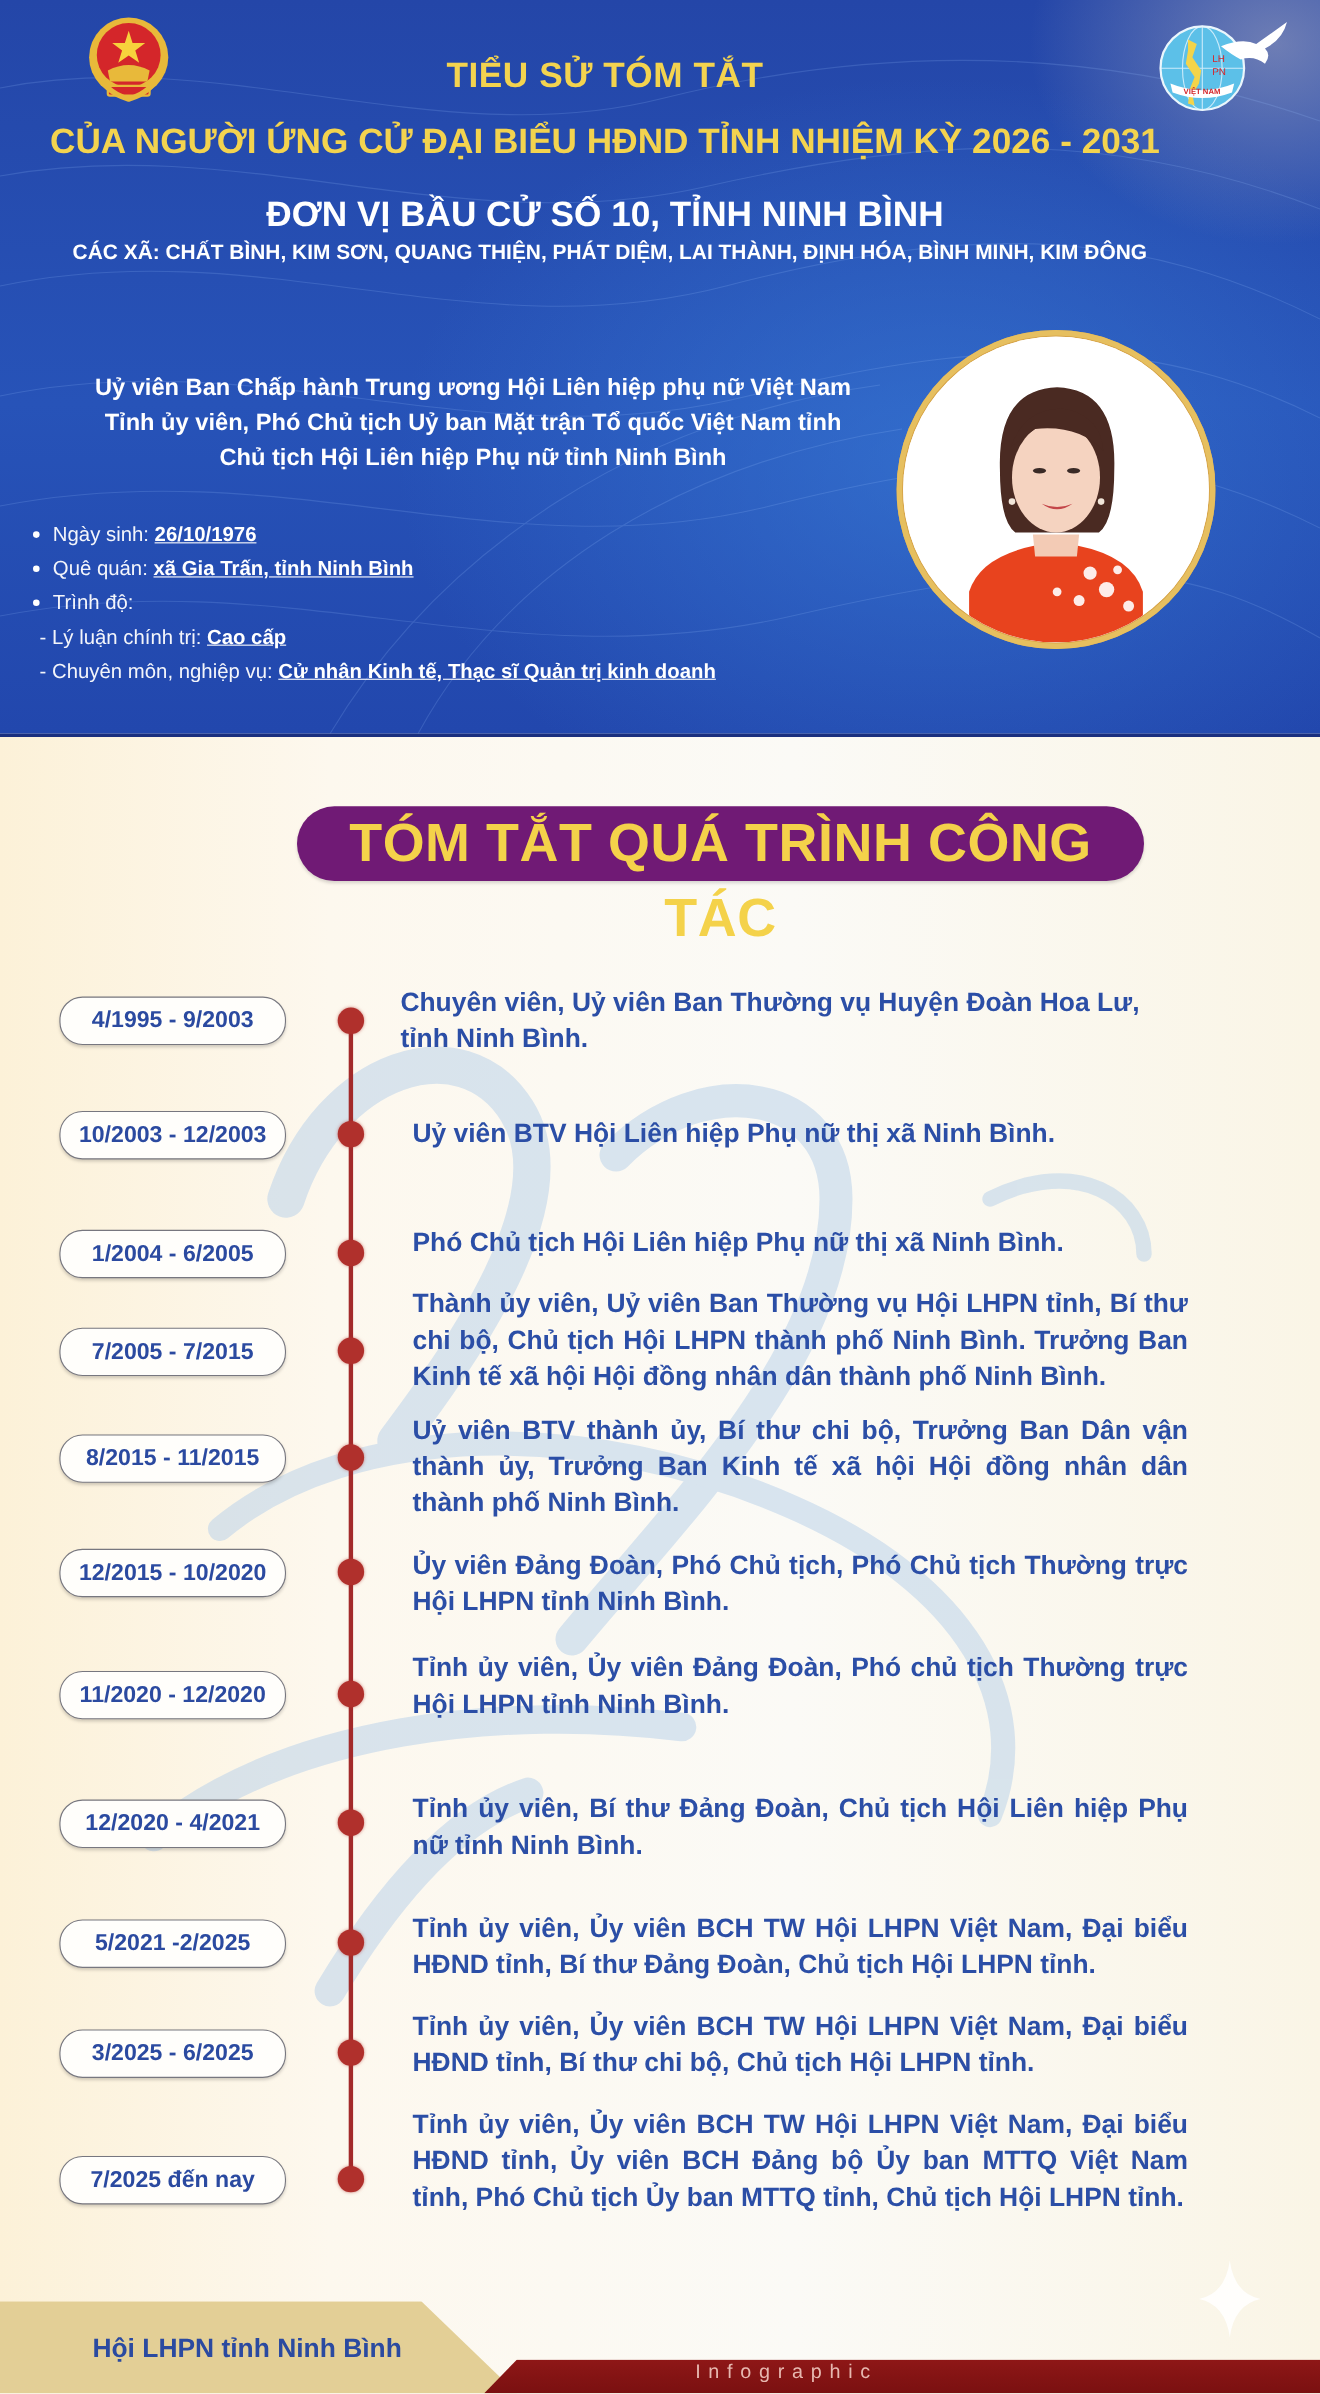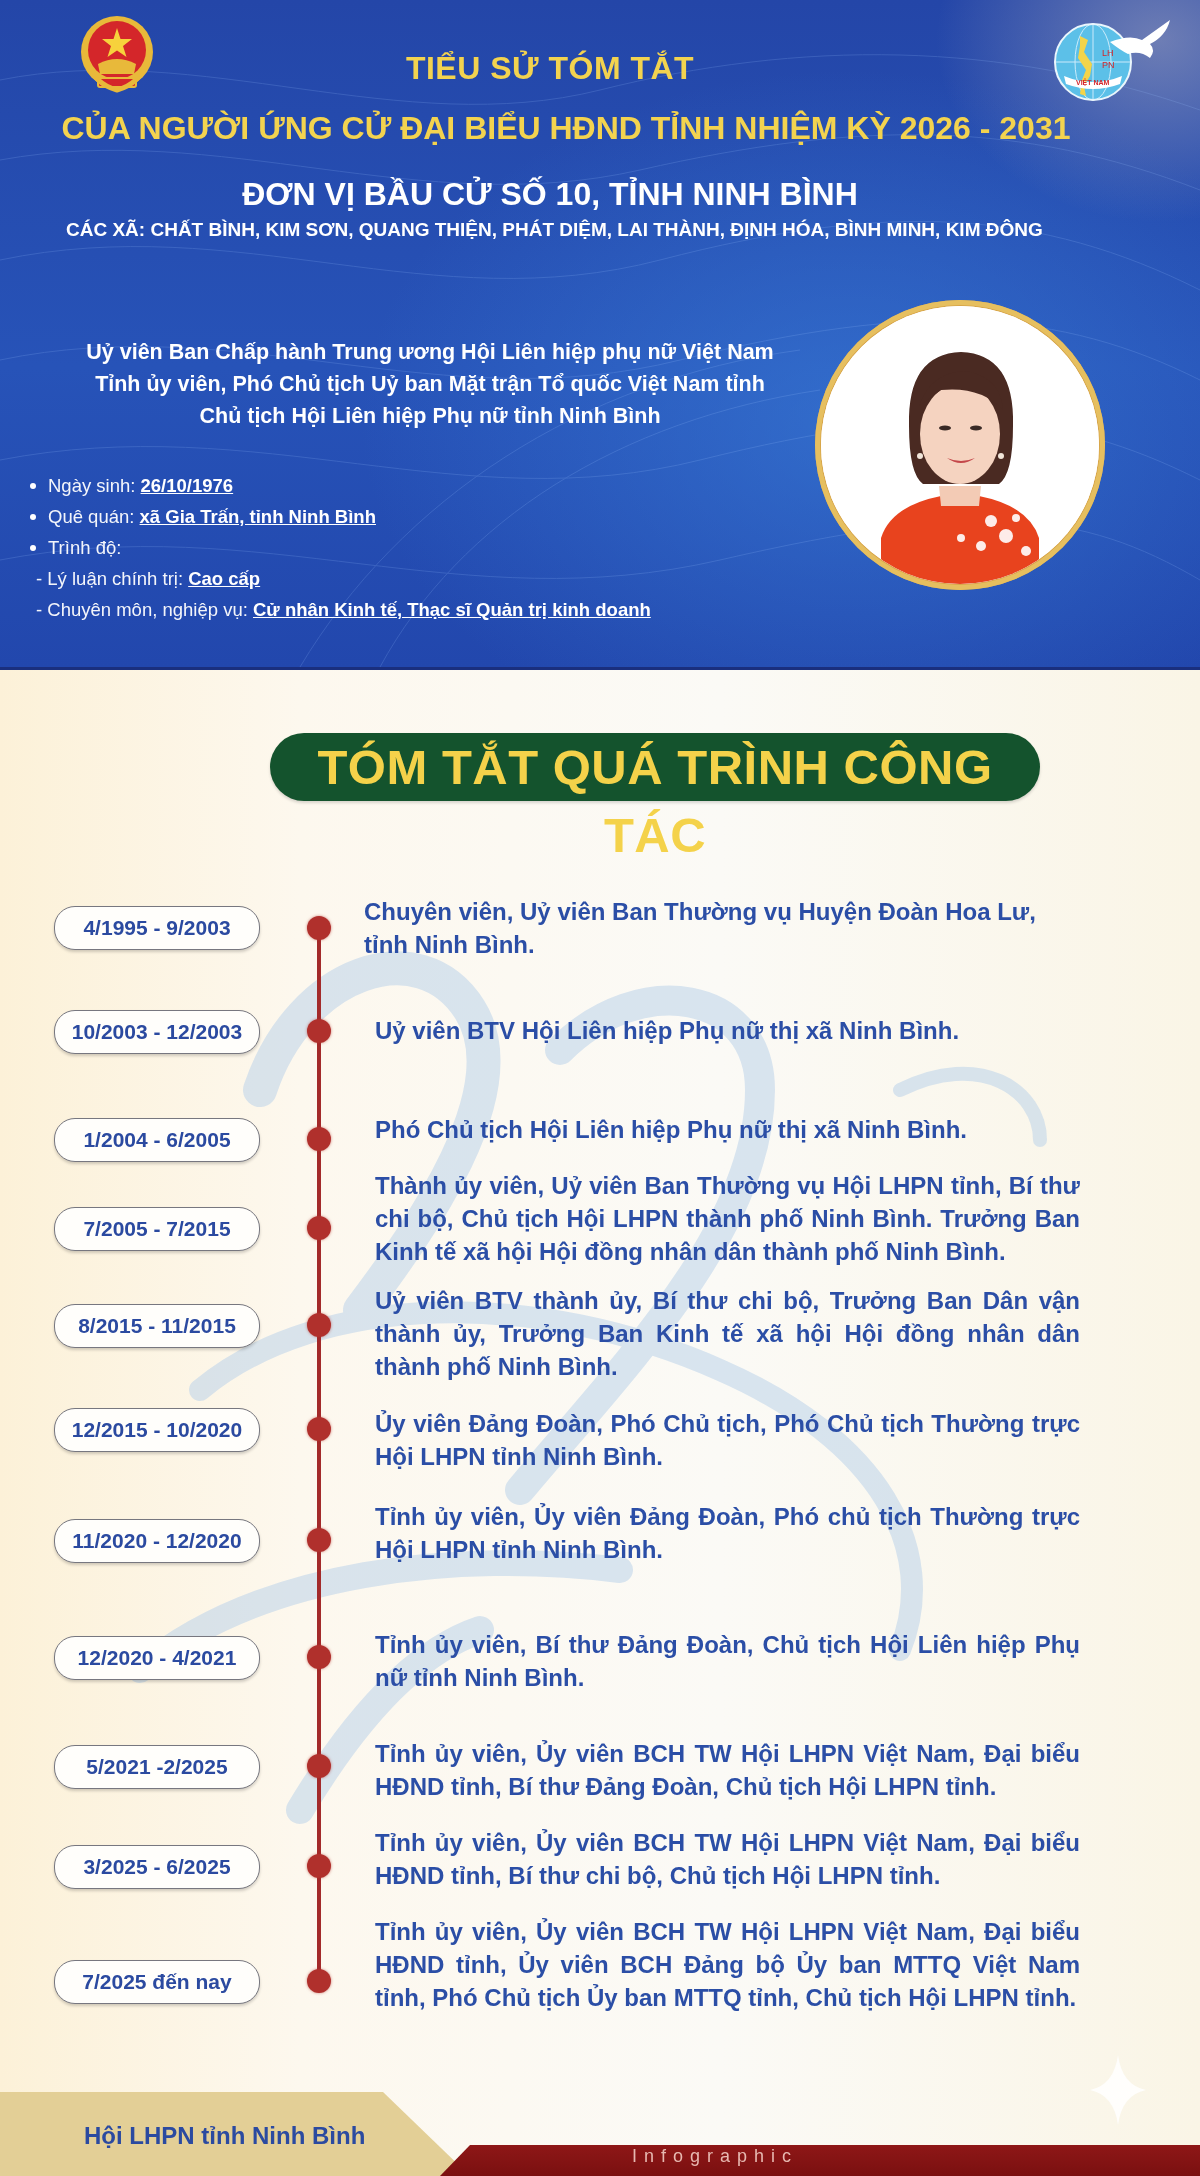--- a/index.html
+++ b/index.html
@@ -8,38 +8,38 @@
     background:
       radial-gradient(ellipse 320px 260px at 1160px 40px, rgba(170,170,190,0.55), rgba(170,170,190,0) 70%),
       radial-gradient(ellipse 700px 500px at 850px 420px, rgba(60,130,220,0.55), rgba(60,130,220,0) 70%),
       linear-gradient(180deg,#2446a8 0%,#2753b8 55%,#2247ad 100%);
     border-bottom:3px solid #1a2f7e; overflow:hidden;}
   .header .waves{position:absolute;inset:0;opacity:.18;}
   .emblem{position:absolute;left:76px;top:14px;width:82px;height:84px;}
   .lhpn{position:absolute;left:1050px;top:14px;width:140px;height:90px;}
   .h-line{position:absolute;left:0;width:1100px;text-align:center;font-weight:bold;white-space:nowrap;}
   .t1{top:50px;font-size:32px;color:#f3d34f;letter-spacing:.5px;}
-  .t2{top:110px;font-size:32px;color:#f3d34f;margin-left:16px;}
+  .t2{top:110px;font-size:32px;color:#f3d34f;}
   .t3{top:176px;font-size:32px;color:#ffffff;}
   .t4{top:219px;left:66px;width:auto;text-align:left;font-size:19px;color:#ffffff;}
   .name{position:absolute;top:266px;left:0;width:840px;text-align:center;font-size:62px;font-weight:bold;color:#f4d24a;letter-spacing:1px;}
   .roles{position:absolute;top:336px;left:40px;width:780px;text-align:center;color:#fff;font-weight:bold;font-size:21.5px;line-height:32px;}
   .info{position:absolute;top:470px;left:28px;color:#fff;font-size:18.5px;line-height:31px;}
   .info .row{white-space:nowrap;}
   .info .bul{display:inline-block;width:6px;height:6px;border-radius:50%;background:#fff;margin:0 12px 3px 2px;vertical-align:middle;}
   .info b{font-weight:bold;text-decoration:underline;}
   .info .lbl{font-weight:normal;opacity:.95;}
   .portrait{position:absolute;left:815px;top:300px;width:290px;height:290px;border-radius:50%;
     background:#d7a54a;padding:0;box-shadow:0 0 0 5px #e6bf5f inset;}
   .portrait .inner{position:absolute;left:6px;top:6px;width:278px;height:278px;border-radius:50%;background:#fff;overflow:hidden;}
   
   .body-bg{position:absolute;left:0;top:670px;width:1200px;height:1506px;
     background:linear-gradient(90deg,#fcf1d8 0%,#fdf8ee 25%,#fbfaf6 60%,#faf5e6 100%);}
   .swirl{position:absolute;left:0;top:670px;width:1200px;height:1506px;}
-  .banner{position:absolute;left:270px;top:733px;width:770px;height:68px;border-radius:34px;background:#14532d;
+  .banner{position:absolute;left:270px;top:733px;width:770px;height:68px;border-radius:34px;background:#701a75;
     text-align:center;line-height:68px;color:#f4d24a;font-weight:bold;font-size:49px;letter-spacing:.5px;
     box-shadow:0 2px 3px rgba(0,0,0,.15);}
   .vline{position:absolute;left:317px;top:928px;width:4px;height:1056px;background:#a32a2a;}
   .item{position:absolute;left:0;width:1200px;}
   .pill{position:absolute;left:54px;width:204px;height:42px;border:1.5px solid #77777f;border-radius:21px;background:#fffefb;
     box-shadow:0 2px 3px rgba(0,0,0,.18);text-align:center;line-height:42px;color:#2b4aa0;font-weight:bold;font-size:21px;}
   .dot{position:absolute;left:307px;width:24px;height:24px;border-radius:50%;background:#b0302c;box-shadow:0 0 3px rgba(176,48,44,.6);}
   .desc{position:absolute;left:375px;width:705px;color:#2b4ea6;font-weight:bold;font-size:24px;line-height:33px;text-align:justify;}
   .desc.first{left:364px;width:720px;text-align:left;}
   

